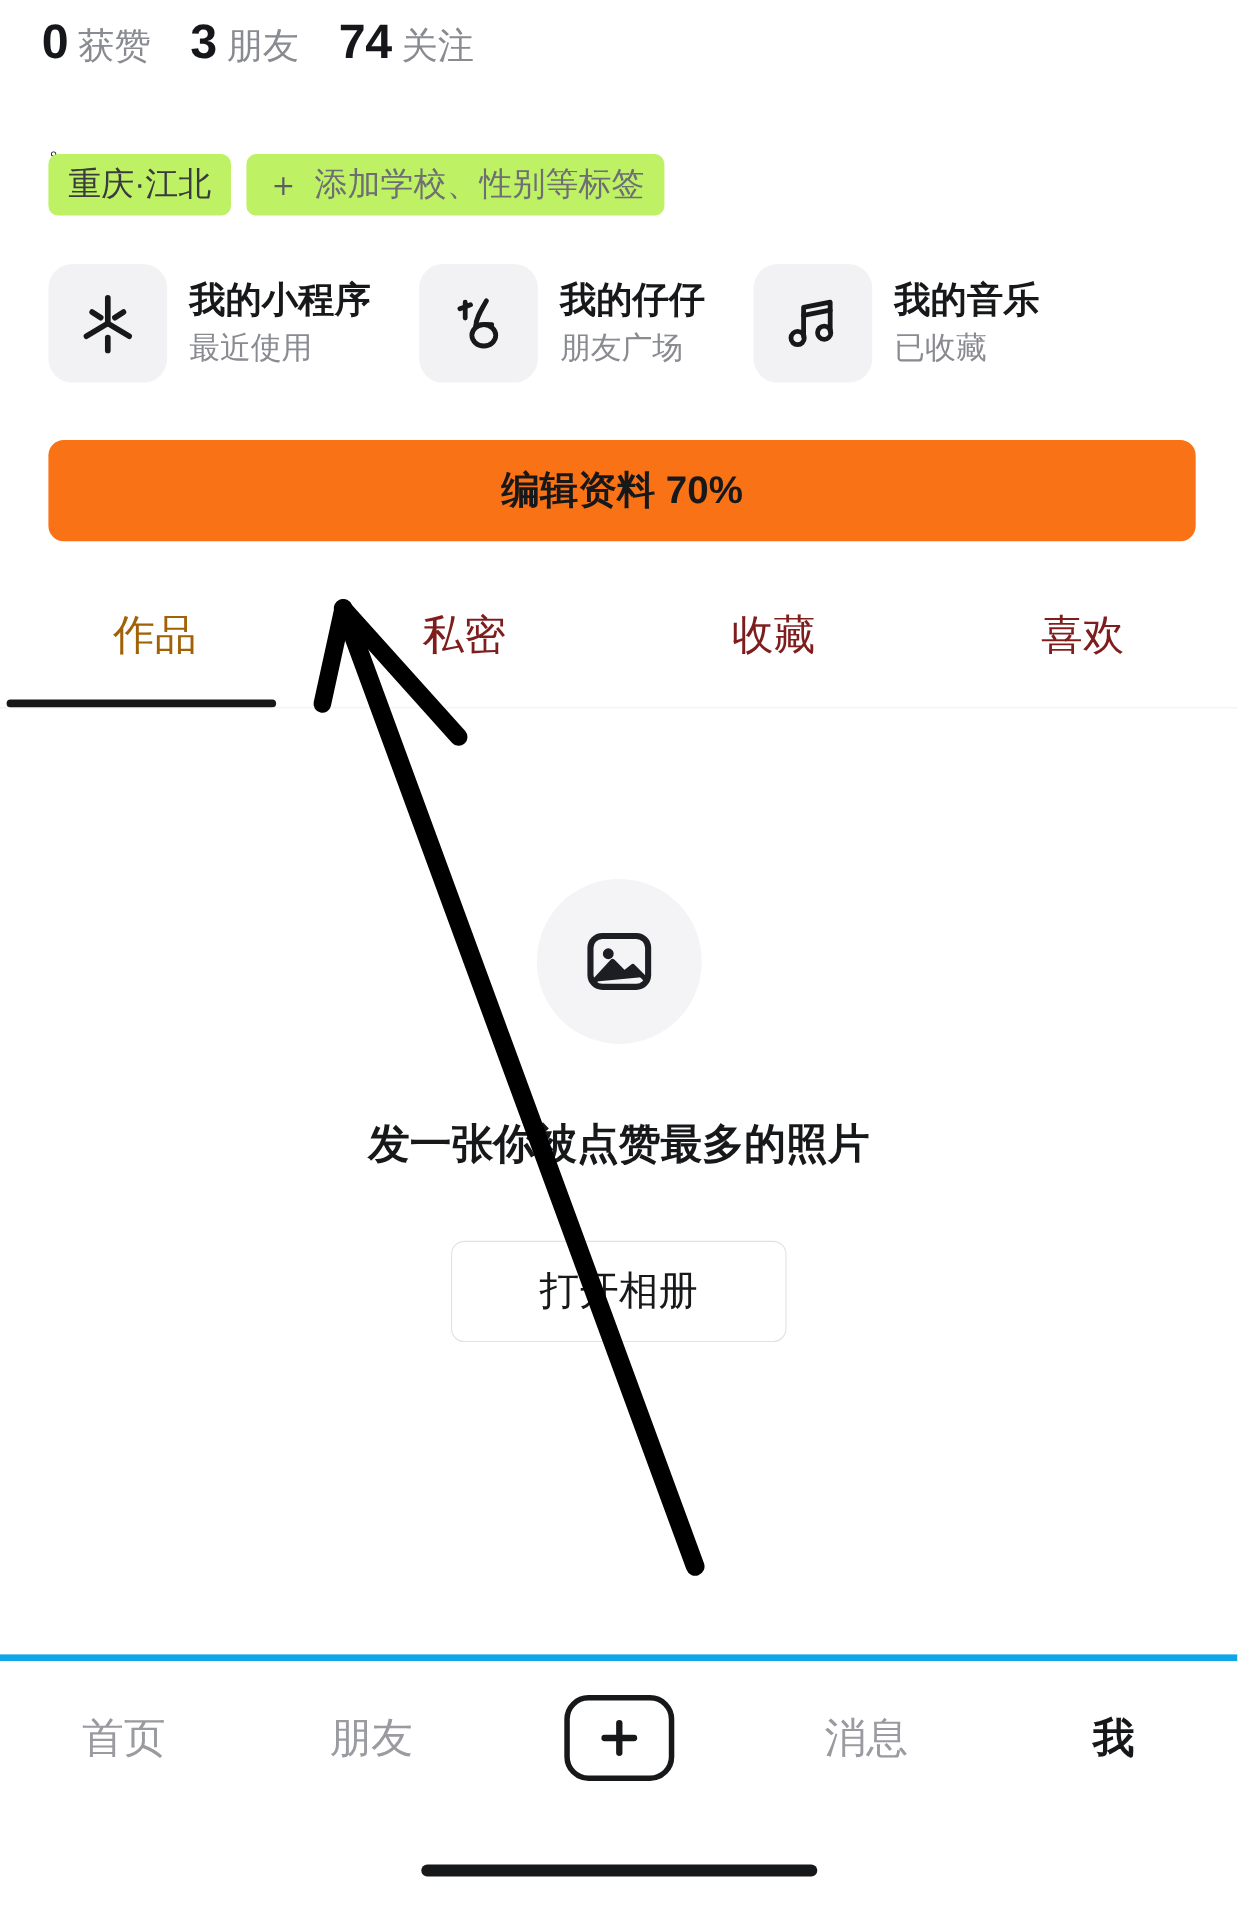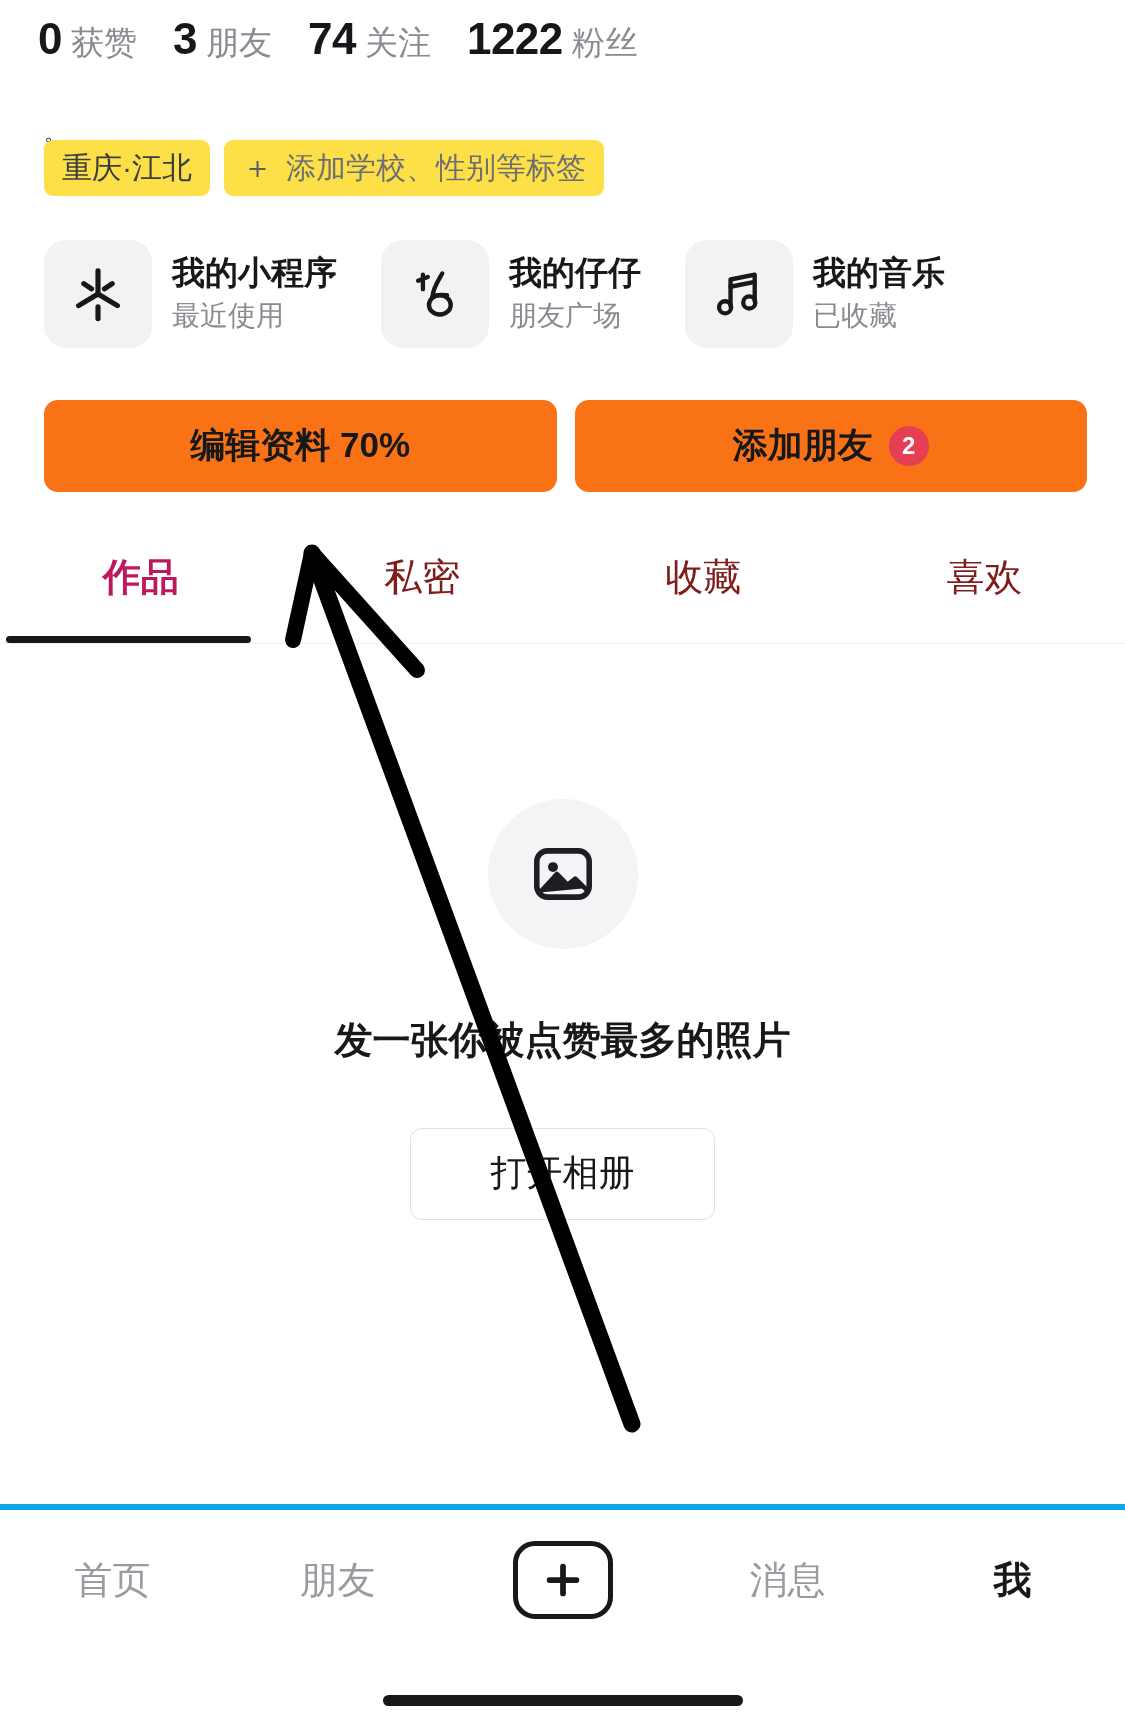--- a/index.html
+++ b/index.html
@@ -34,21 +34,21 @@
   }
 
   
   .tag-row {
     display:flex;
     gap:14px;
     padding:4px 0 0 44px;
     align-items:center;
   }
   .tag {
-    background:#fde047;
+    background:#bef264;
     border-radius:9px;
     padding:9px 18px;
     font-size:30px;
     color:#3A3B40;
     white-space:nowrap;
     line-height:1.25;
   }
   .tag.add { color:#6E6F75; display:flex; align-items:center; gap:13px; }
   .tag .plus { font-size:31px; font-weight:400; color:#5C5D63; line-height:1; }
 
@@ -124,21 +124,21 @@
     flex:1;
     display:flex;
     align-items:flex-start;
     justify-content:center;
     font-size:38px;
     color:#7f1d1d;
     cursor:pointer;
     padding-top:6px;
     position:relative;
   }
-  .tab.active { color:#be185d; font-weight:700; }
+  .tab.active { color:#a16207; font-weight:400; }
   .tab-underline {
     position:absolute;
     left:6px;
     bottom:0;
     width:245px;
     height:7px;
     background:#17181A;
     border-radius:4px;
   }
 
@@ -238,24 +238,20 @@
     <span class="stat-num">0</span>
     <span class="stat-label">获赞</span>
   </div>
   <div class="stat">
     <span class="stat-num">3</span>
     <span class="stat-label">朋友</span>
   </div>
   <div class="stat">
     <span class="stat-num">74</span>
     <span class="stat-label">关注</span>
-  </div>
-  <div class="stat">
-    <span class="stat-num">1222</span>
-    <span class="stat-label">粉丝</span>
   </div>
 </div>
 
 <div class="bio">。</div>
 
 <div class="tag-row">
   <div class="tag">重庆·江北</div>
   <div class="tag add">
     <span class="plus">＋</span>
     <span>添加学校、性别等标签</span>
@@ -310,24 +306,20 @@
       <span class="sc-sub">已收藏</span>
     </div>
   </div>
 
 </div>
 
 <div class="actions">
   <button class="act-btn">
     <span>编辑资料 70%</span>
   </button>
-  <button class="act-btn">
-    <span>添加朋友</span>
-    <span class="badge">2</span>
-  </button>
 </div>
 
 <div class="tabs">
   <div class="tab active">
     <span>作品</span>
   </div>
   <div class="tab">
     <span>私密</span>
   </div>
   <div class="tab">

